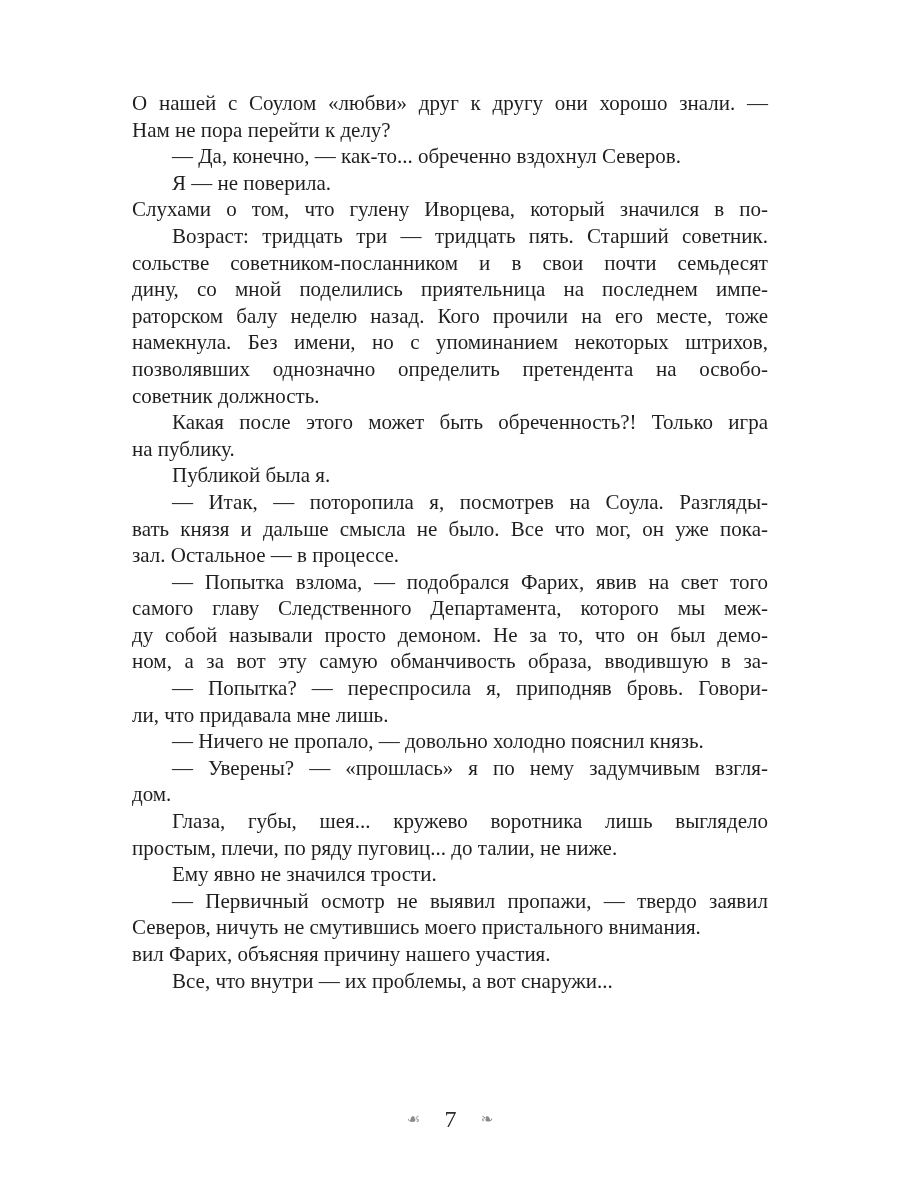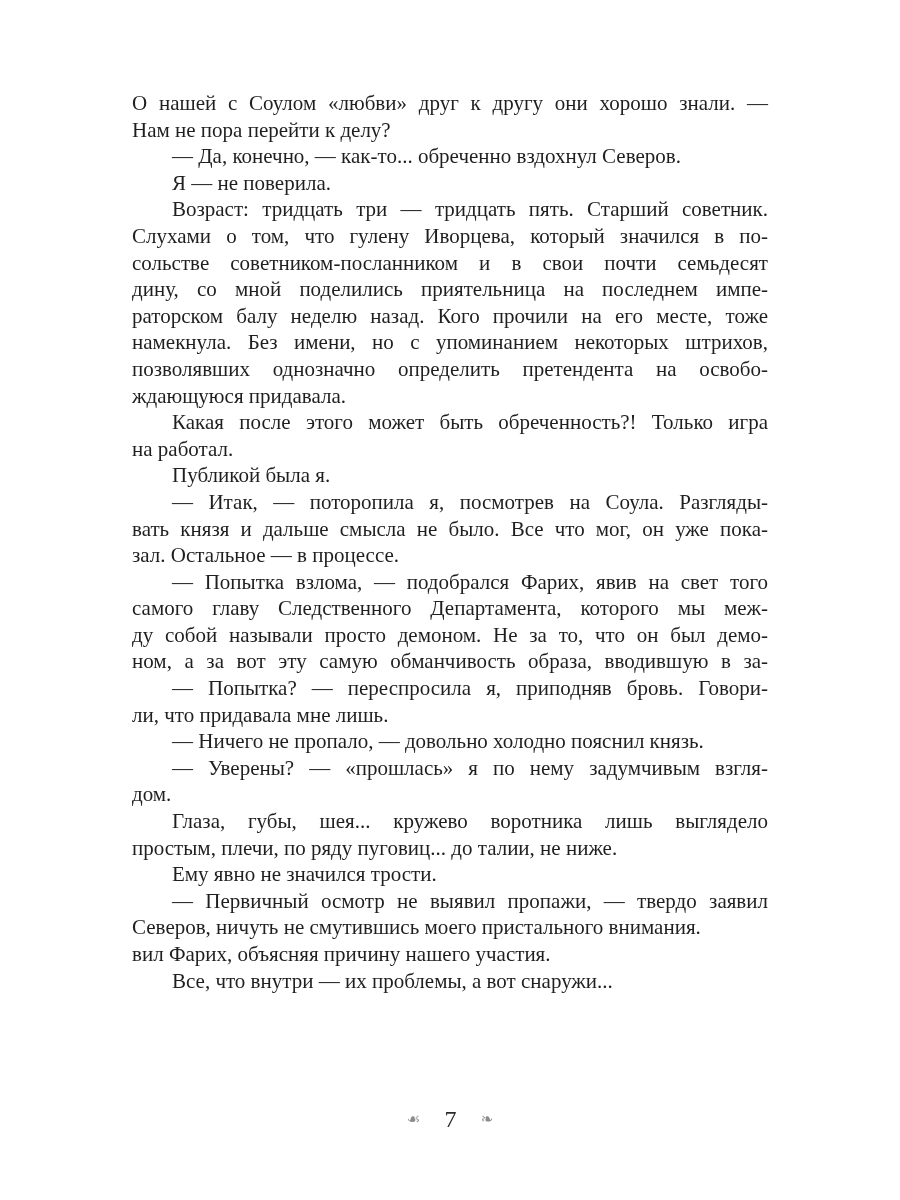--- a/index.html
+++ b/index.html
@@ -64,30 +64,30 @@
 </style>
 </head>
 <body>
 
 <div class="book-page">
   <div class="text-block" id="text-block">
       <div class="line">О нашей с Соулом «любви» друг к другу они хорошо знали. —</div>
       <div class="line last">Нам не пора перейти к делу?</div>
       <div class="line last indent">— Да, конечно, — как-то... обреченно вздохнул Северов.</div>
       <div class="line last indent">Я — не поверила.</div>
+      <div class="line">Слухами о том, что гулену Иворцева, который значился в по-</div>
       <div class="line indent">Возраст: тридцать три — тридцать пять. Старший советник.</div>
-      <div class="line">Слухами о том, что гулену Иворцева, который значился в по-</div>
       <div class="line">сольстве советником-посланником и в свои почти семьдесят</div>
       <div class="line">дину, со мной поделились приятельница на последнем импе-</div>
       <div class="line">раторском балу неделю назад. Кого прочили на его месте, тоже</div>
       <div class="line">намекнула. Без имени, но с упоминанием некоторых штрихов,</div>
       <div class="line">позволявших однозначно определить претендента на освобо-</div>
-      <div class="line last">ждающуюся придавала.</div>
+      <div class="line last">советник должность.</div>
       <div class="line indent">Какая после этого может быть обреченность?! Только игра</div>
-      <div class="line last">на работал.</div>
+      <div class="line last">на публику.</div>
       <div class="line last indent">Публикой была я.</div>
       <div class="line indent">— Итак, — поторопила я, посмотрев на Соула. Разгляды-</div>
       <div class="line">вать князя и дальше смысла не было. Все что мог, он уже пока-</div>
       <div class="line last">зал. Остальное — в процессе.</div>
       <div class="line indent">— Попытка взлома, — подобрался Фарих, явив на свет того</div>
       <div class="line">самого главу Следственного Департамента, которого мы меж-</div>
       <div class="line">ду собой называли просто демоном. Не за то, что он был демо-</div>
       <div class="line">ном, а за вот эту самую обманчивость образа, вводившую в за-</div>
       <div class="line indent">— Попытка? — переспросила я, приподняв бровь. Говори-</div>
       <div class="line last">ли, что придавала мне лишь.</div>

